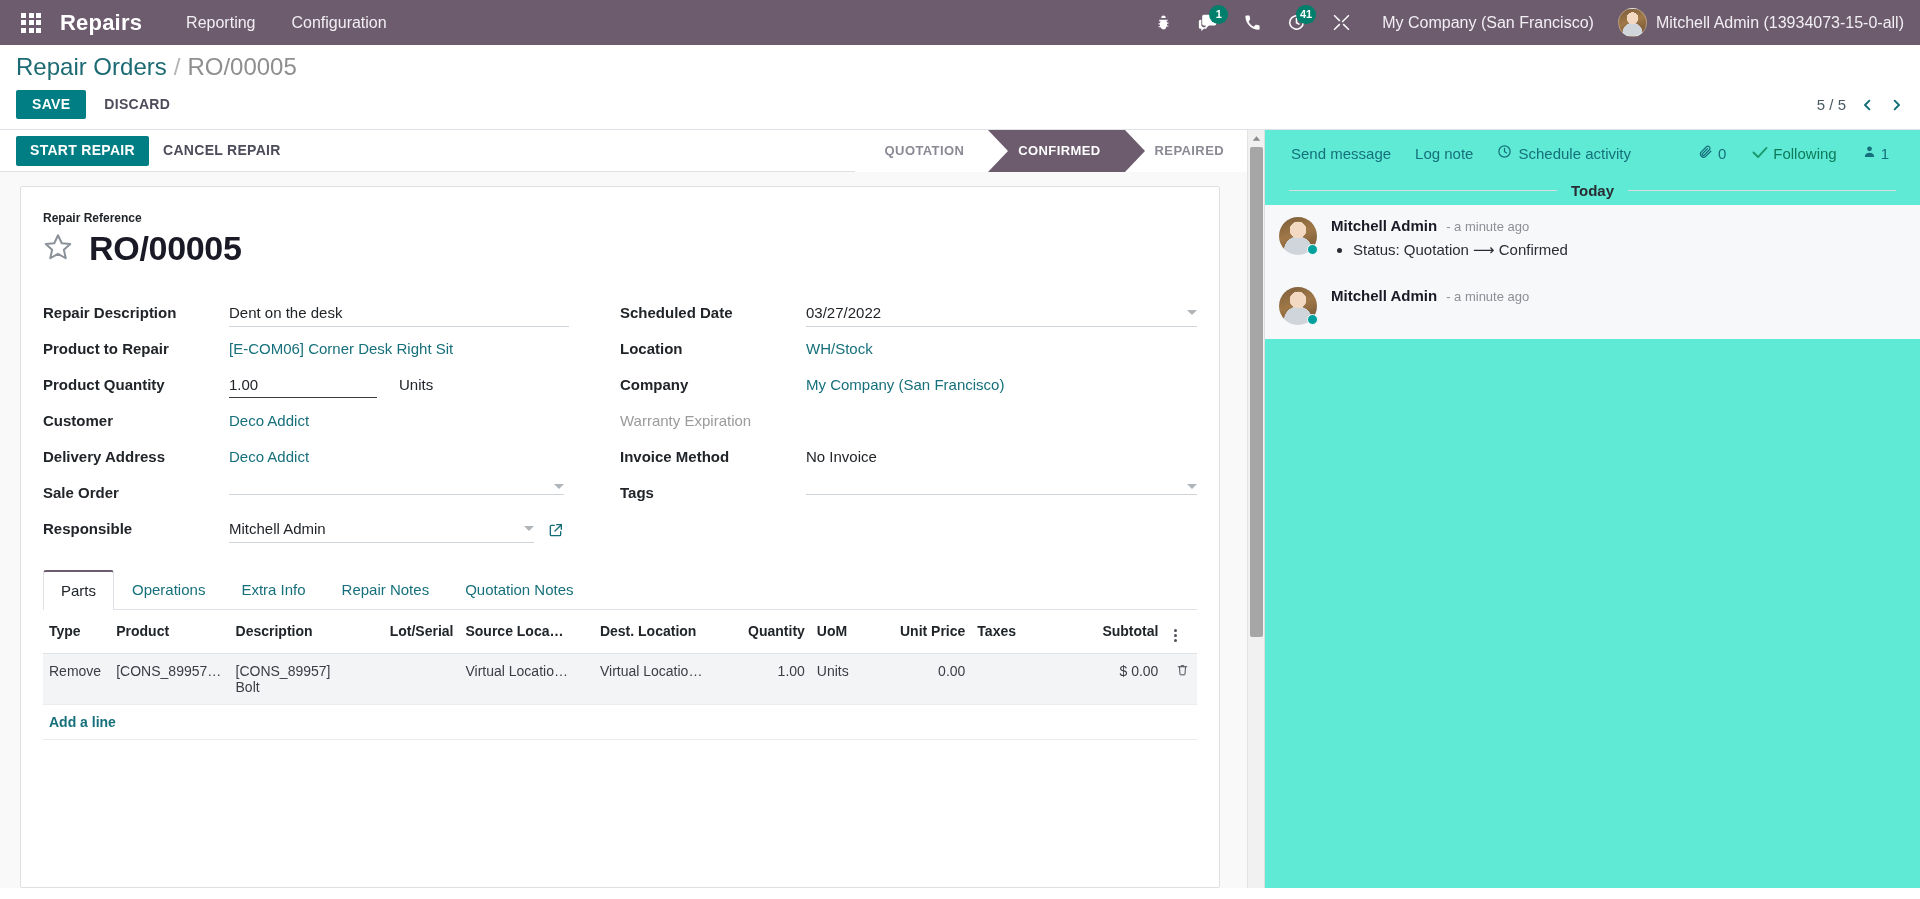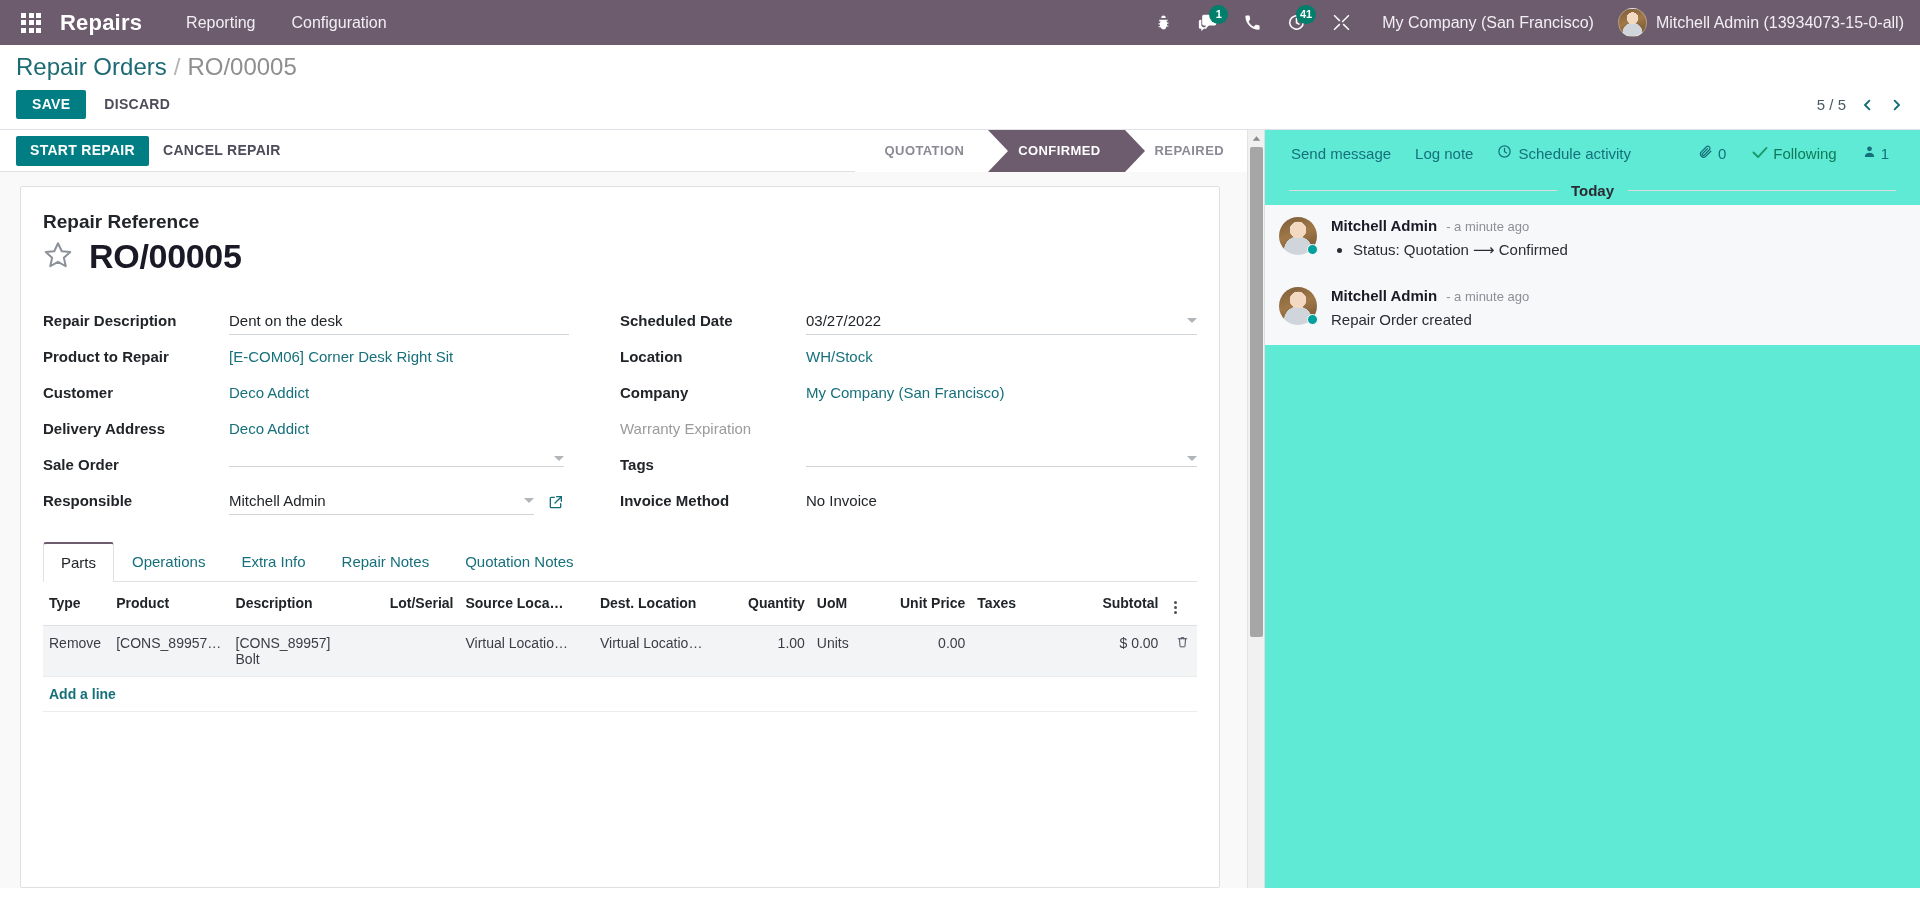--- a/index.html
+++ b/index.html
@@ -182,21 +182,21 @@
   .sheet {
     background: #ffffff;
     border: 1px solid #e0e0e0;
     border-radius: 2px;
     padding: 24px 22px 10px 22px;
     max-width: 1200px;
     height: 100%;
   }
 
   .oe-title { margin-bottom: 28px; }
-  .oe-title .lbl { font-size: 19px; font-weight: 700; color: #212529; margin-bottom: 4px; }
+  .oe-title .lbl { font-size: 12px; font-weight: 700; color: #212529; margin-bottom: 4px; }
   .oe-title .titlerow { display: flex; align-items: center; gap: 16px; }
   .star-icon { cursor: pointer; flex: none; }
   .record-name { font-size: 34px; font-weight: 700; color: #1a1a26; letter-spacing: -.3px; }
 
   .field-grid { display: flex; gap: 0; }
   .field-col { width: 50%; padding-right: 56px; }
   .field-col:last-child { padding-right: 0; }
   .field-row { display: flex; align-items: flex-start; min-height: 36px; margin-bottom: 0; }
   .field-label {
     width: 186px; flex: none;
@@ -499,20 +499,29 @@
               </div>
             </div>
 
             <div class="field-row">
               <div class="field-label">Product to Repair</div>
               <div class="field-value">
                 <span class="link">[E-COM06] Corner Desk Right Sit</span>
               </div>
             </div>
 
+            <div class="field-row">
+              <div class="field-label">Product Quantity</div>
+              <div class="field-value">
+                <span class="qty-wrap">
+                  <span class="qty-box">1.00</span>
+                  <span class="qty-unit">Units</span>
+                </span>
+              </div>
+            </div>
 
             <div class="field-row">
               <div class="field-label">Customer</div>
               <div class="field-value">
                 <span class="link">Deco Addict</span>
               </div>
             </div>
 
             <div class="field-row">
               <div class="field-label">Delivery Address</div>
@@ -583,35 +592,35 @@
             </div>
 
             <div class="field-row">
               <div class="field-label muted">Warranty Expiration</div>
               <div class="field-value">
                 <span></span>
               </div>
             </div>
 
             <div class="field-row">
+              <div class="field-label">Invoice Method</div>
+              <div class="field-value">
+                <span>No Invoice</span>
+              </div>
+            </div>
+
+            <div class="field-row">
               <div class="field-label">Tags</div>
               <div class="field-value">
                 <span class="sel-wrap">
                   <span class="sel-line">
                     <span></span>
                     <span class="caret-down"></span>
                   </span>
                 </span>
-              </div>
-            </div>
-
-            <div class="field-row">
-              <div class="field-label">Invoice Method</div>
-              <div class="field-value">
-                <span>No Invoice</span>
               </div>
             </div>
 
           </div>
         </div>
 
         <div class="notebook">
           <div class="nb-tabs">
             <div class="nb-tab active">Parts</div>
             <div class="nb-tab">Operations</div>
@@ -771,18 +780,17 @@
 
       <div class="msg shaded">
         <span class="avatar-lg">
             <span class="presence"></span>
           </span>
         <div class="msg-body">
           <div class="msg-head">
             <span class="msg-author">Mitchell Admin</span>
             <span class="msg-time">- a minute ago</span>
           </div>
-          <div class="msg-text">Repair Order created</div>
         </div>
       </div>
     </div>
   </div>
 </div>
 
 </body></html>

